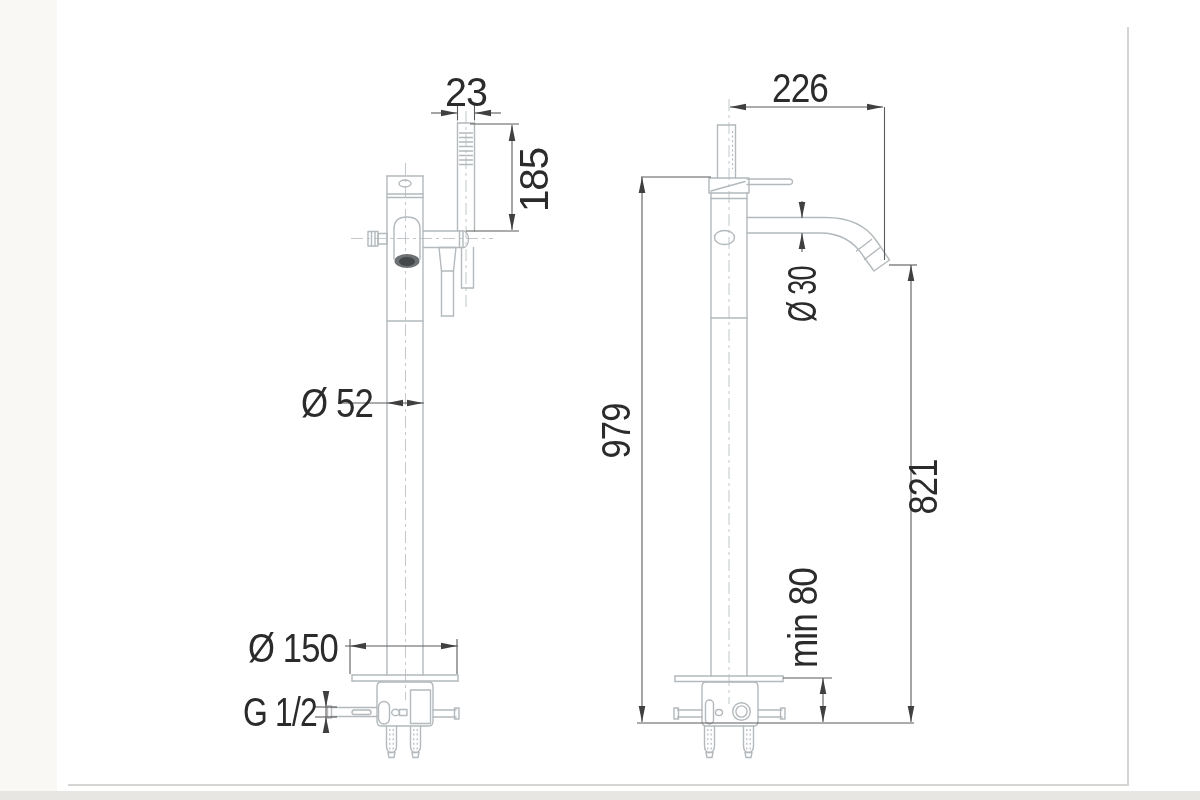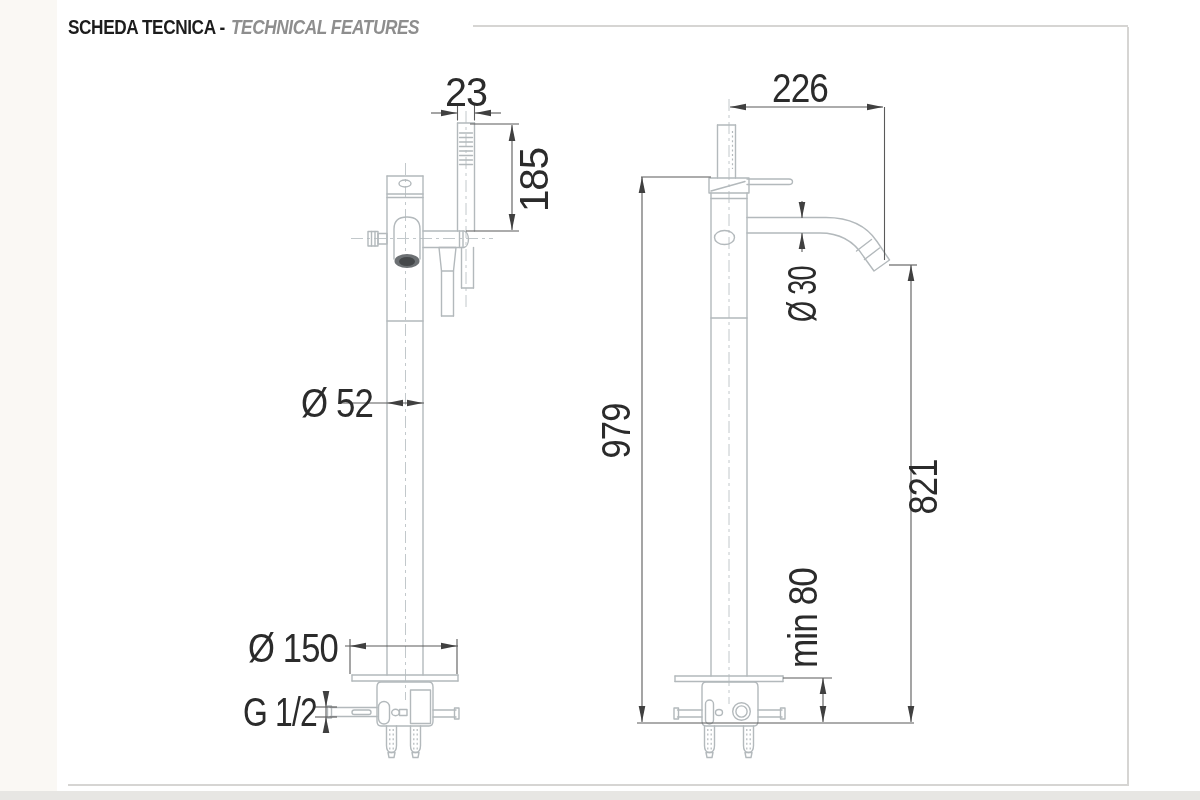--- a/index.html
+++ b/index.html
@@ -23,25 +23,20 @@
   .dt{fill:#2b2b2b;font-family:"Liberation Sans",sans-serif;font-size:40px;letter-spacing:-1px;}
   .frame{fill:none;stroke:#d6d5d3;stroke-width:2;}
 </style>
 </head>
 <body>
 
 <div class="page">
   <div class="edge-left"></div>
   <div class="edge-bottom"></div>
 
-  <div class="title-row">
-    <span class="title-primary">SCHEDA TECNICA -</span>
-    <span class="title-secondary">TECHNICAL FEATURES</span>
-    <div class="title-rule"></div>
-  </div>
 
   <svg width="1200" height="800" viewBox="0 0 1200 800">
 
     <path class="frame" d="M1128,27 V785 H68"></path>
 
     <g>
 
       <g>
         <path class="cl" d="M405.5,163 V700"></path>
         <path class="cl" d="M351,238.5 H493"></path>

